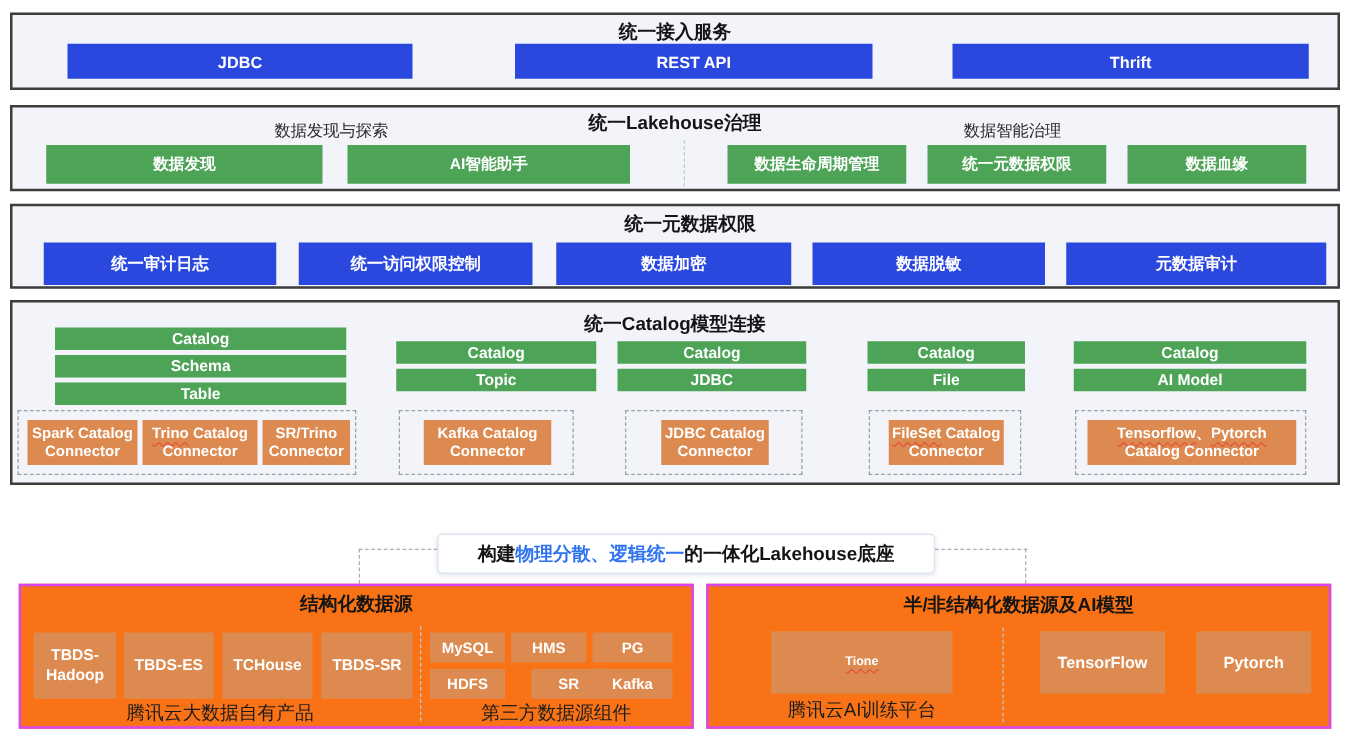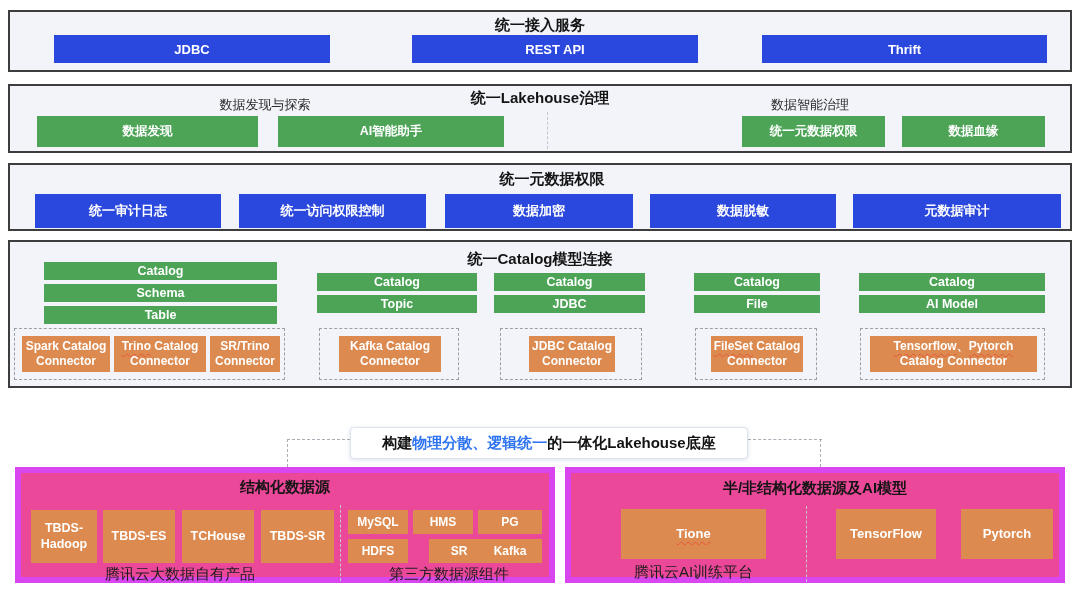--- a/index.html
+++ b/index.html
@@ -1,21 +1,21 @@
 <!DOCTYPE html>
 <html><head>
 <meta charset="utf-8">
 <style>
   * { margin:0; padding:0; box-sizing:border-box; }
   html,body { width:1080px; height:590px; background:#ffffff;
               font-family:"Liberation Sans", sans-serif; }
   #canvas { position:relative; width:1080px; height:590px; background:#ffffff; overflow:hidden; }
 
   .sec { position:absolute; border:2px solid #3d3d3d; background:#f2f4fa; }
-  .panel { position:absolute; border:6px solid #d946ef; background:#ec4899;padding-left:16px; }
+  .panel { position:absolute; border:2px solid #d946ef; background:#f97316;padding-left:16px; }
 
   .sec-title { position:absolute; left:0; width:100%; text-align:center;
                font-size:15px; font-weight:bold; color:#141414; }
   .subtitle  { position:absolute; text-align:center; font-size:13px; color:#2a2a2a; }
 
   .bbtn { position:absolute; background:#2b48de; color:#ffffff; font-weight:bold;
           font-size:13px; display:flex; align-items:center; justify-content:center; }
   .gbar { position:absolute; background:#4da457; color:#ffffff; font-weight:bold;
           font-size:12.5px; height:18px; display:flex; align-items:center; justify-content:center; }
   .obox { position:absolute; background:#dc8a4f; color:#ffffff; font-weight:bold;
@@ -50,20 +50,21 @@
     <div class="bbtn" style="left:752px; top:23px; width:285px; height:28px;">Thrift</div>
   </div>
 
   <div class="sec" style="left:8px; top:84px; width:1064px; height:69px;">
     <div class="sec-title" style="top:3px;">统一Lakehouse治理</div>
     <div class="subtitle" style="left:105px; top:10px; width:300px;">数据发现与探索</div>
     <div class="subtitle" style="left:650px; top:10px; width:300px;">数据智能治理</div>
     <div class="gbar" style="left:27px; top:30px; width:221px; height:31px;">数据发现</div>
     <div class="gbar" style="left:268px; top:30px; width:226px; height:31px;">AI智能助手</div>
     <div class="vdiv" style="left:537px; top:26px; height:37px;"></div>
+    <div class="gbar" style="left:572px; top:30px; width:143px; height:31px;">数据生命周期管理</div>
     <div class="gbar" style="left:732px; top:30px; width:143px; height:31px;">统一元数据权限</div>
     <div class="gbar" style="left:892px; top:30px; width:143px; height:31px;">数据血缘</div>
   </div>
 
   <div class="sec" style="left:8px; top:163px; width:1064px; height:68px;">
     <div class="sec-title" style="top:5px;padding-left:24px;">统一元数据权限</div>
     <div class="bbtn" style="left:25px; top:29px; width:186px; height:34px;">统一审计日志</div>
     <div class="bbtn" style="left:229px; top:29px; width:187px; height:34px;">统一访问权限控制</div>
     <div class="bbtn" style="left:435px; top:29px; width:188px; height:34px;">数据加密</div>
     <div class="bbtn" style="left:640px; top:29px; width:186px; height:34px;">数据脱敏</div>
@@ -141,21 +142,21 @@
     <div class="obox" style="left:376px; top:66px; width:60px; height:24px;margin-left:32px;">SR</div>
     <div class="obox" style="left:457px; top:66px; width:64px; height:24px;">Kafka</div>
 
     <div class="group-label" style="left:0px; top:92px; width:318px;">腾讯云大数据自有产品</div>
     <div class="group-label" style="left:319px; top:92px; width:218px;">第三方数据源组件</div>
   </div>
 
   <div class="panel" style="left:565px; top:467px; width:500px; height:116px;">
     <div class="sec-title" style="top:6px;">半/非结构化数据源及AI模型</div>
 
-    <div class="obox" style="left:50px; top:36px; width:145px; height:50px; font-size:13px;">
+    <div class="obox" style="left:50px; top:36px; width:145px; height:50px; font-size:10px;">
       <span class="wavy">Tione</span>
     </div>
     <div class="group-label" style="left:25px; top:90px; width:195px;">腾讯云AI训练平台</div>
 
     <div class="vdiv" style="left:235px; top:33px; height:76px;"></div>
 
     <div class="obox" style="left:265px; top:36px; width:100px; height:50px; font-size:13px;">TensorFlow</div>
     <div class="obox" style="left:390px; top:36px; width:92px; height:50px; font-size:13px;">Pytorch</div>
   </div>
 

